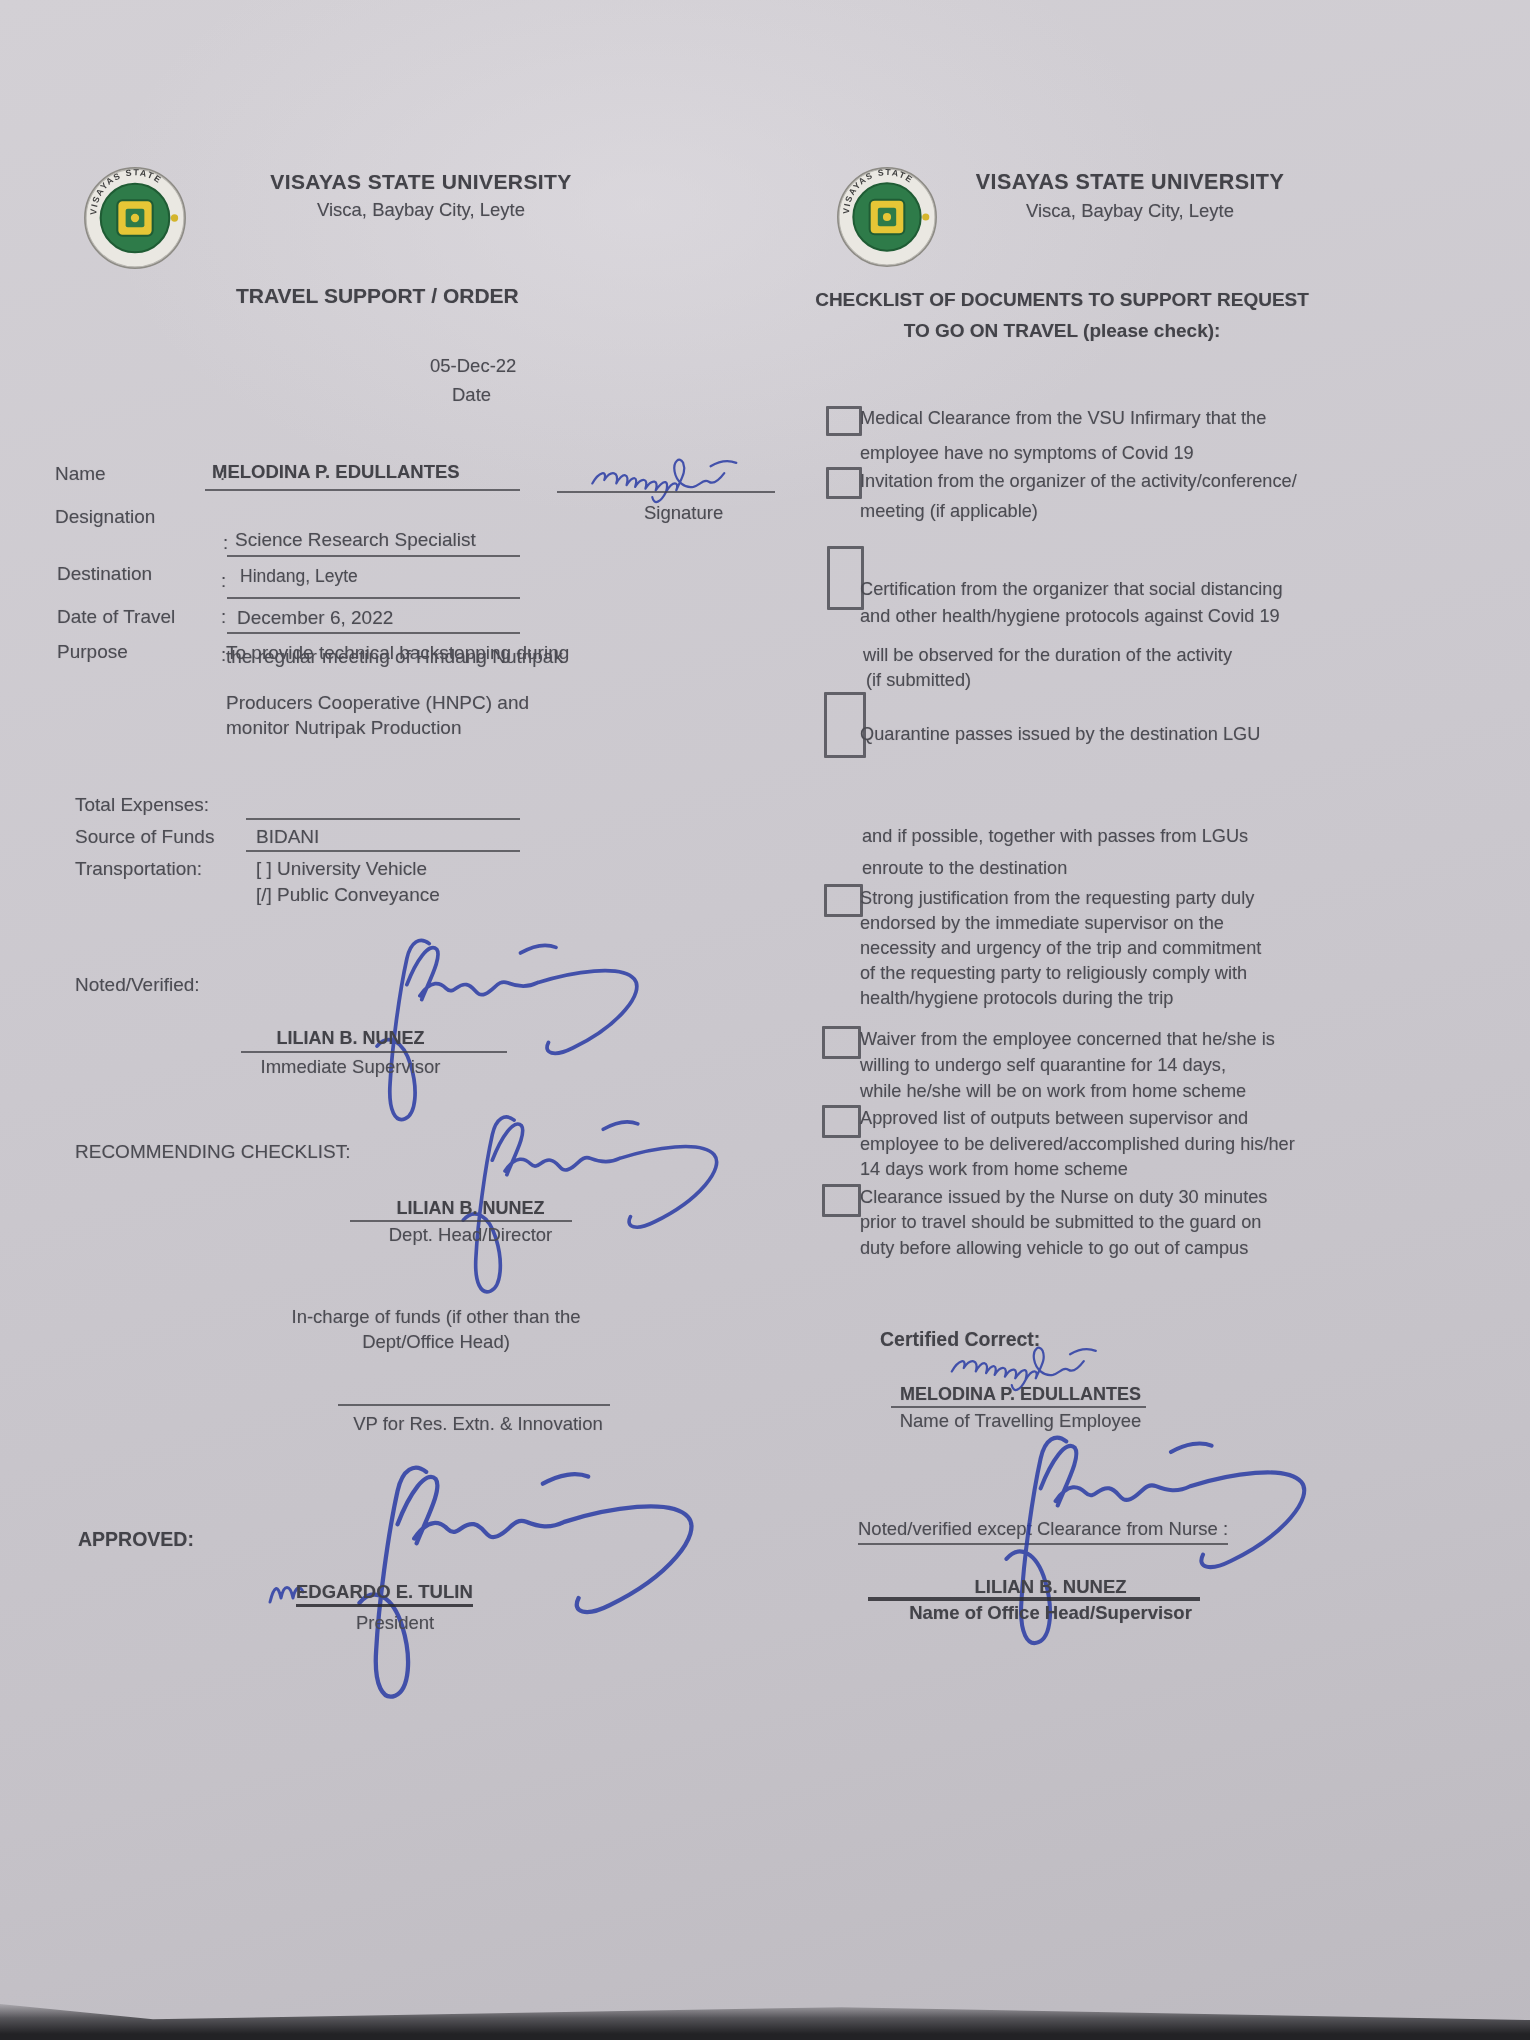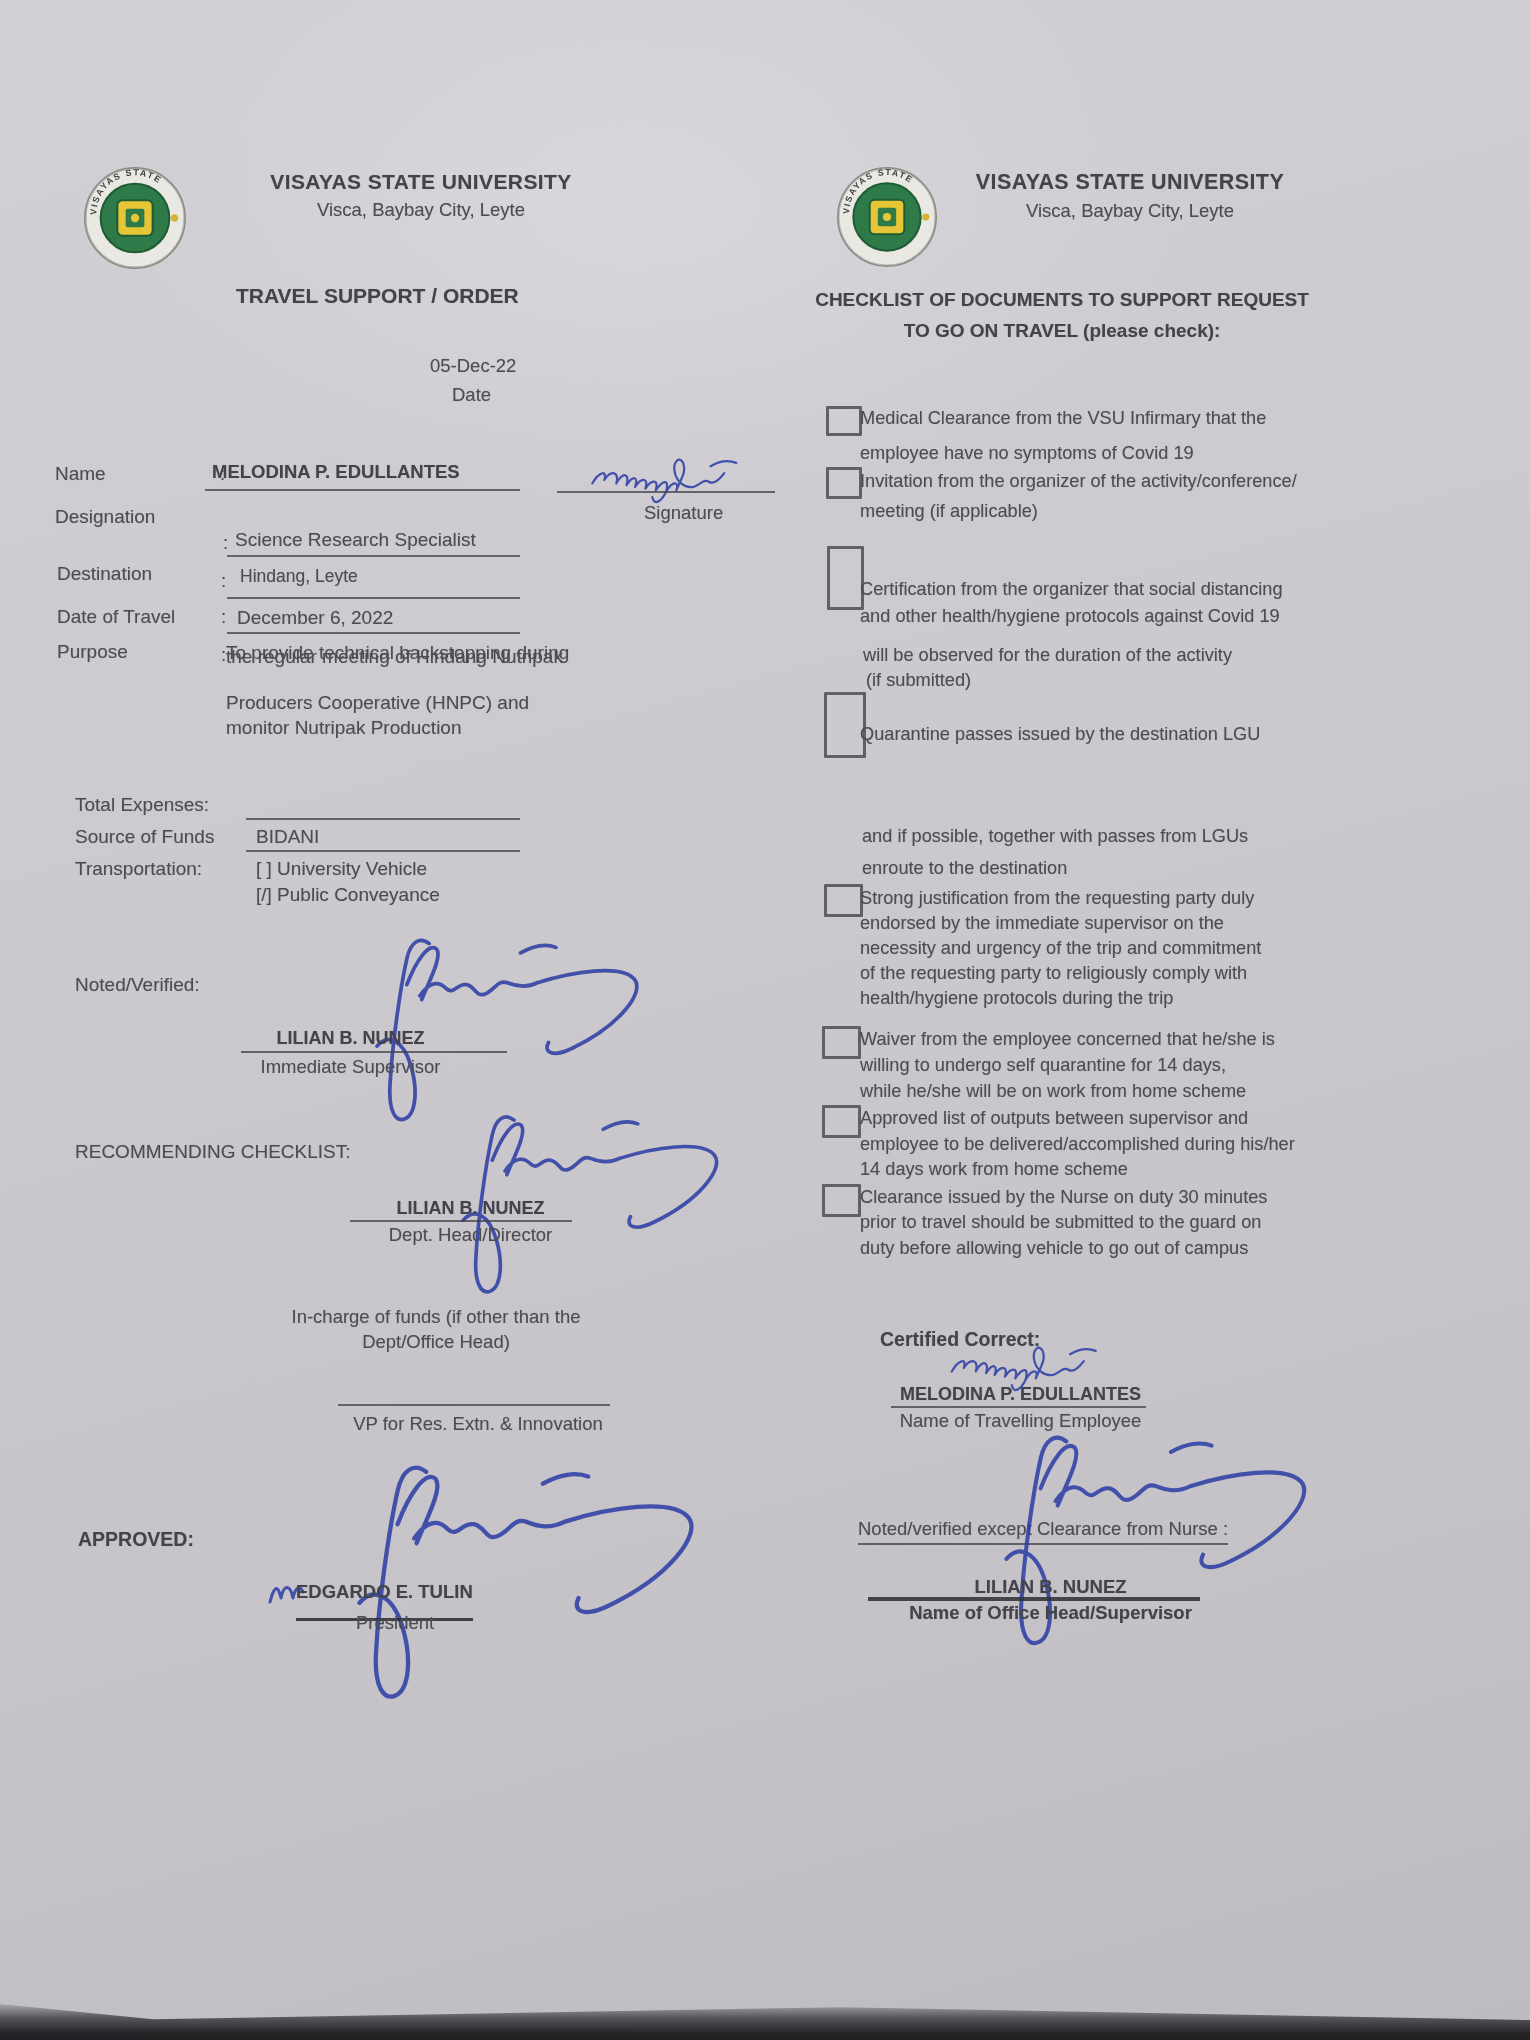--- a/index.html
+++ b/index.html
@@ -13,21 +13,21 @@
   .abs{position:absolute;}
   .t{position:absolute;font-size:18.5px;color:#4c4c53;text-shadow:0 0 1px rgba(76,76,83,.3);white-space:nowrap;}
   .b{font-weight:bold;color:#434349;}
   .c{text-align:center;}
   .line{position:absolute;height:0;border-top:2px solid rgba(64,64,70,.75);}
   .box{position:absolute;border:3px solid rgba(70,70,77,.8);border-radius:1px;background:transparent;}
   .sig{position:absolute;pointer-events:none;}
   .sig path{fill:none;stroke:#2b3da4;stroke-linecap:round;stroke-linejoin:round;opacity:.86;}
   .seal{position:absolute;}
   .ul-label{border-bottom:2px solid rgba(64,64,70,.75);padding-bottom:3px;}
-  .name-ul{border-bottom:3px solid rgba(42,42,48,.85);padding-bottom:15px;}
+  .name-ul{border-bottom:3px solid rgba(42,42,48,.85);padding-bottom:1px;}
 </style>
 </head>
 <body>
 
 <div class="paper">
 
   <svg width="0" height="0" style="position:absolute">
     <defs>
       <g id="seal">
         <circle cx="50" cy="50" r="48" fill="#eae8e2" stroke="#8d8b85" stroke-width="2"></circle>

